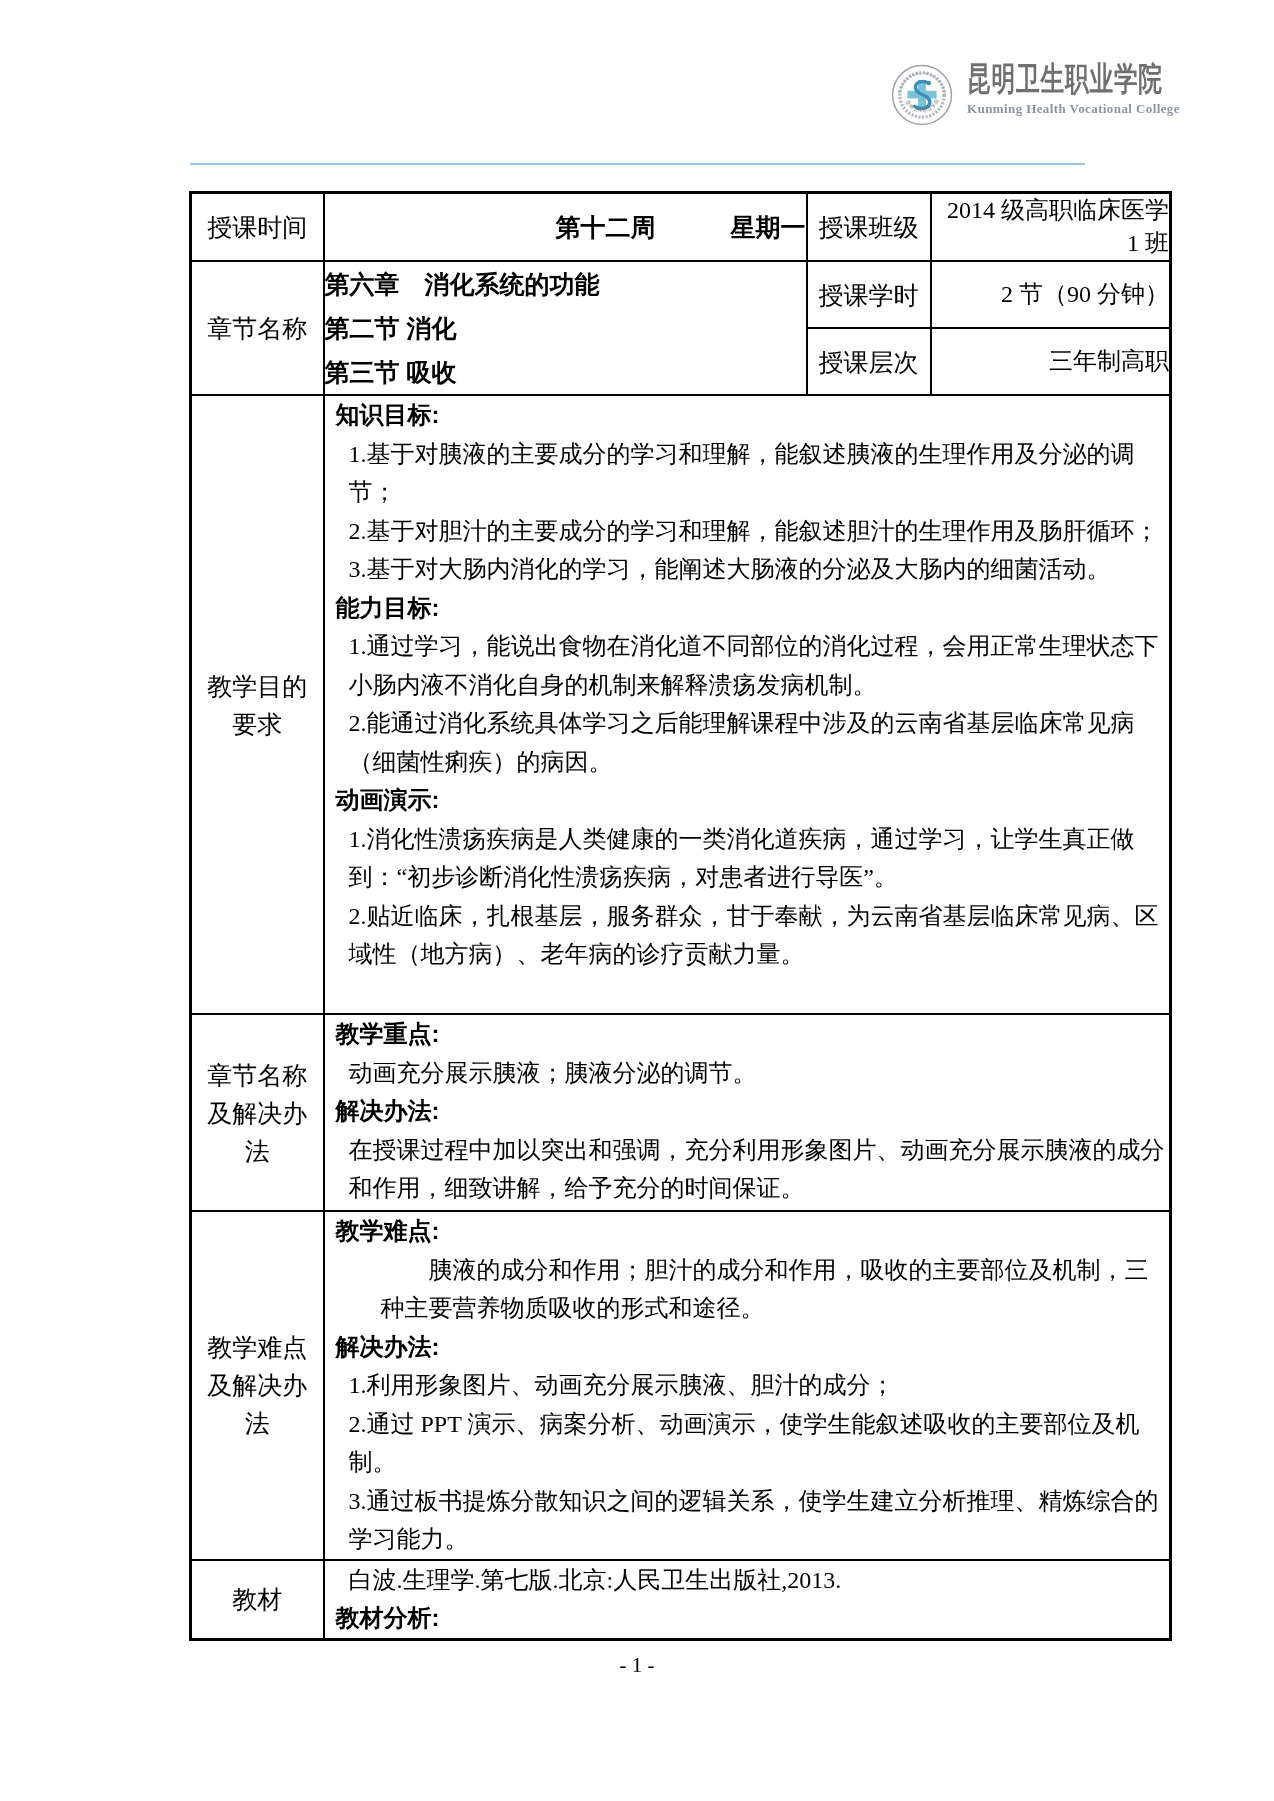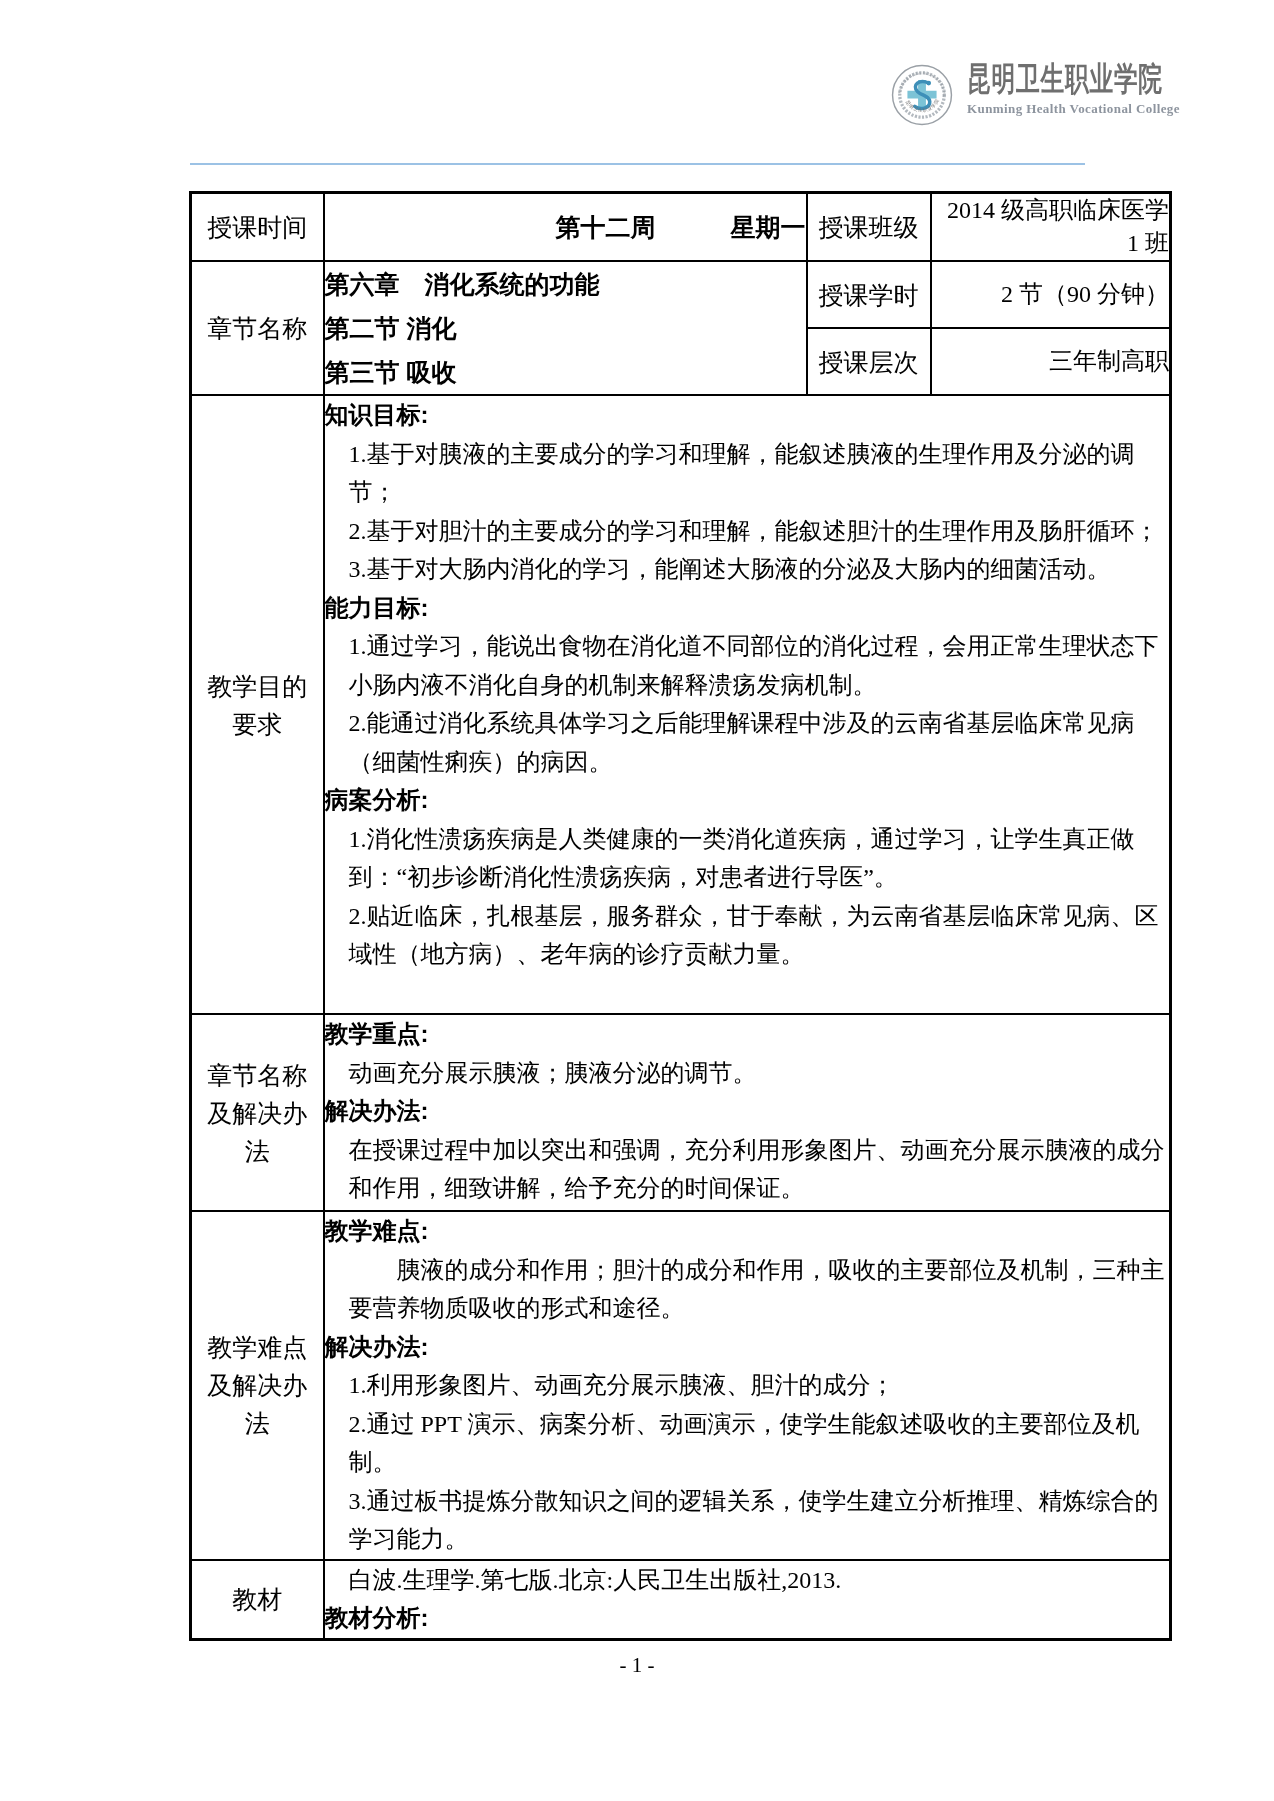--- a/index.html
+++ b/index.html
@@ -32,23 +32,23 @@
   td.lab{
     text-align:center;vertical-align:middle;font-size:25px;line-height:38px;
     font-family:"Liberation Sans","DejaVu Sans",sans-serif;
   }
   td.val{text-align:right;vertical-align:middle;font-size:24px;line-height:33px;padding:2px 8px;}
   td.content{vertical-align:top;padding:3px 13px 0 13px;font-size:24px;line-height:38.5px;}
   td.chapter-cell{vertical-align:middle;padding:0 0 0 14px;font-size:25px;line-height:44px;
     font-family:"Liberation Sans","DejaVu Sans",sans-serif;font-weight:bold;}
   td.time-cell{vertical-align:middle;padding:0 0 0 14px;font-size:25px;
     font-family:"Liberation Sans","DejaVu Sans",sans-serif;font-weight:bold;text-align:right;}
-  .h{font-weight:bold;font-family:"Liberation Sans","DejaVu Sans",sans-serif;}
+  .h{font-weight:bold;font-family:"Liberation Sans","DejaVu Sans",sans-serif;margin-left:11px;}
   .p{font-weight:normal;padding-left:24px;}
-  .p.indent{text-indent:2em;}
+  .p.indent{text-indent:2em;margin-left:32px;}
   
   .page-num{position:absolute;left:0;top:1653px;width:1274px;text-align:center;
     font-size:21px;font-family:"Liberation Serif",serif;color:#000;}
 </style>
 </head>
 <body>
 
 <div class="logo-wrap">
   <svg class="seal" viewBox="0 0 60 60">
     <circle cx="30" cy="30" r="28.5" fill="#ffffff" stroke="#9aa0a6" stroke-width="1.4"></circle>
@@ -116,21 +116,21 @@
       <div>要求</div>
     </td>
     <td class="content" colspan="3">
       <div class="h">知识目标:</div>
       <div class="p">1.基于对胰液的主要成分的学习和理解，能叙述胰液的生理作用及分泌的调节；</div>
       <div class="p">2.基于对胆汁的主要成分的学习和理解，能叙述胆汁的生理作用及肠肝循环；</div>
       <div class="p">3.基于对大肠内消化的学习，能阐述大肠液的分泌及大肠内的细菌活动。</div>
       <div class="h">能力目标:</div>
       <div class="p">1.通过学习，能说出食物在消化道不同部位的消化过程，会用正常生理状态下小肠内液不消化自身的机制来解释溃疡发病机制。</div>
       <div class="p">2.能通过消化系统具体学习之后能理解课程中涉及的云南省基层临床常见病（细菌性痢疾）的病因。</div>
-      <div class="h">病案分析:</div>
+      <div class="h">动画演示:</div>
       <div class="p">1.消化性溃疡疾病是人类健康的一类消化道疾病，通过学习，让学生真正做到：“初步诊断消化性溃疡疾病，对患者进行导医”。</div>
       <div class="p">2.贴近临床，扎根基层，服务群众，甘于奉献，为云南省基层临床常见病、区域性（地方病）、老年病的诊疗贡献力量。</div>
     </td>
   </tr>
 
   <tr style="height:197px">
     <td class="lab">
       <div>章节名称</div>
       <div>及解决办</div>
       <div>法</div>

